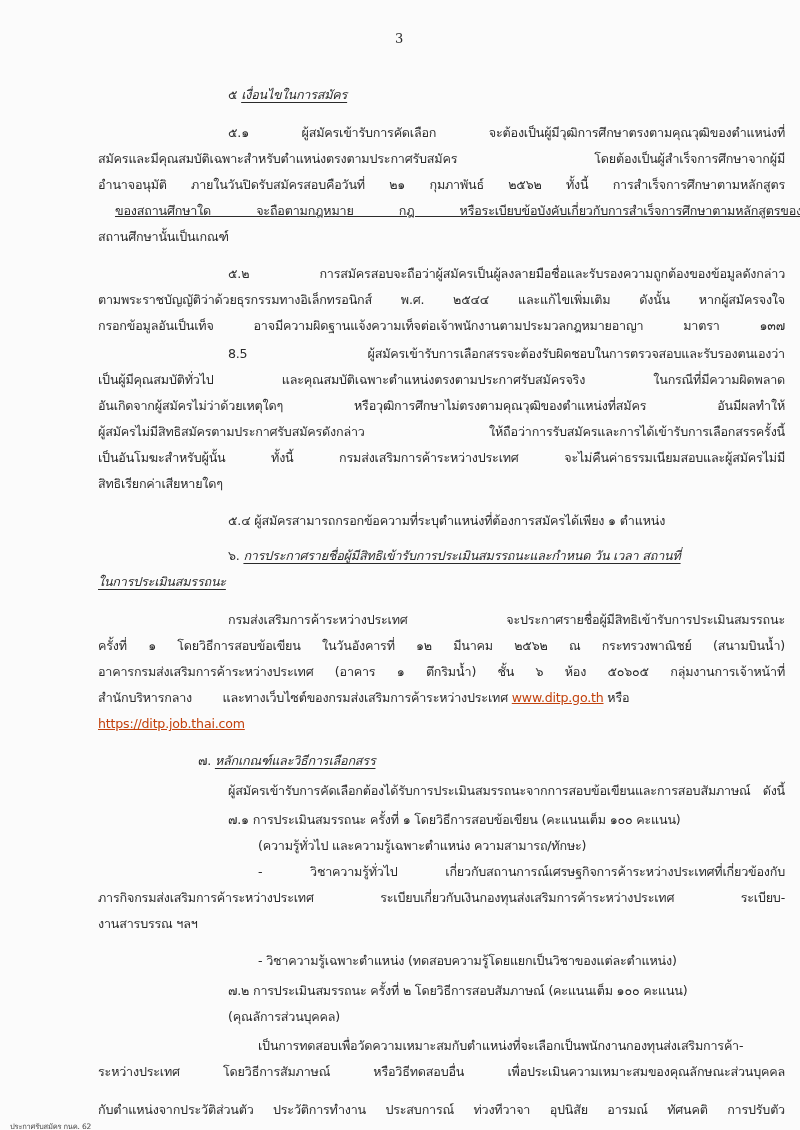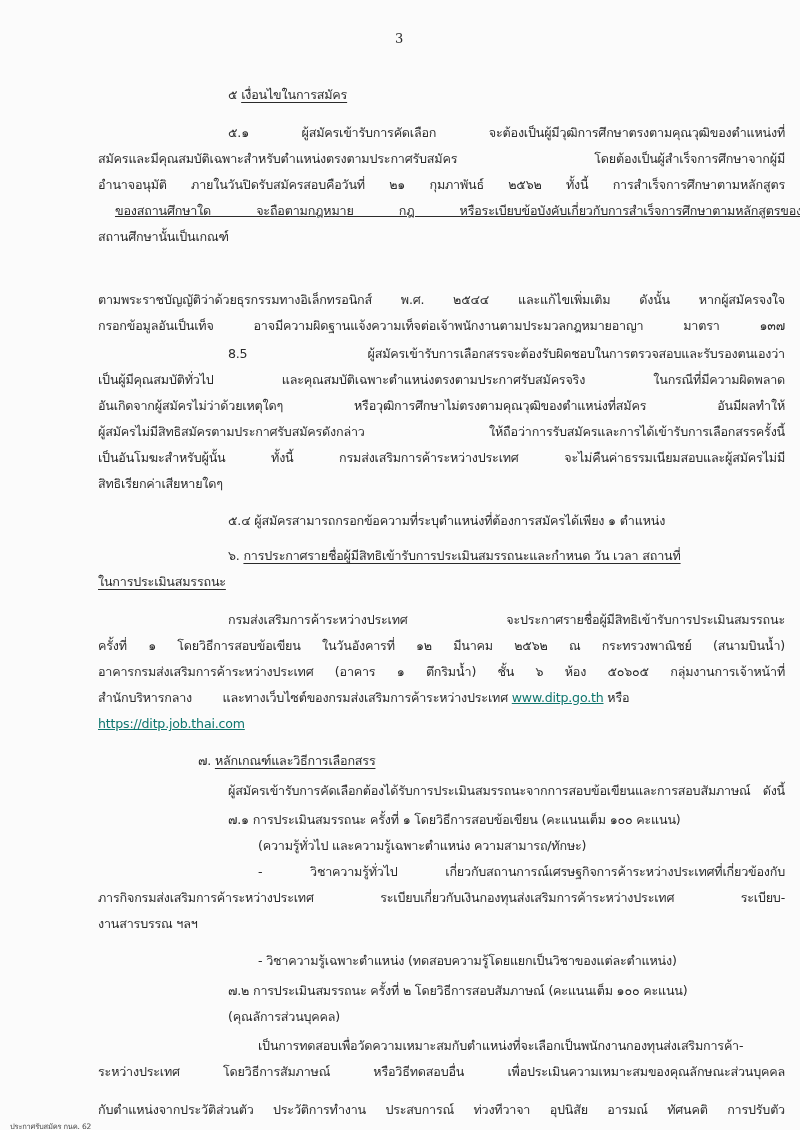--- a/index.html
+++ b/index.html
@@ -12,43 +12,44 @@
     }
     .page { position: absolute; left: 0; top: 0; width: 800px; height: 1130px; }
     .ln {
       position: absolute;
       font-size: 12.6px;
       line-height: 18px;
       white-space: nowrap;
       letter-spacing: -0.2px;
     }
     .just { text-align: justify; text-align-last: justify; }
-    .u { text-decoration: underline; text-underline-offset: 3px; }
+    .u { text-decoration: underline; text-underline-offset: 3px; font-style: italic; }
     .pn { font-family: "DejaVu Serif", serif; font-size: 13px; }
     .foot { font-size: 7.5px; color: #444; }
-    a.lnk { color: #0f766e; text-decoration: underline; }
+    a.lnk { color: #c2410c; text-decoration: underline; }
   </style>
 </head>
 <body>
 
 <div class="page">
 
   <div class="ln pn" style="left:395px; top:30px;">3</div>
 
   <div class="ln" style="left:228px; top:86px;">
     <span>๕</span>
     <span class="u">เงื่อนไขในการสมัคร</span>
   </div>
 
   <div class="ln just" style="left:228px; top:124px; width:557px;">๕.๑ ผู้สมัครเข้ารับการคัดเลือก จะต้องเป็นผู้มีวุฒิการศึกษาตรงตามคุณวุฒิของตำแหน่งที่</div>
   <div class="ln just" style="left:98px; top:150px; width:687px;">สมัครและมีคุณสมบัติเฉพาะสำหรับตำแหน่งตรงตามประกาศรับสมัคร โดยต้องเป็นผู้สำเร็จการศึกษาจากผู้มี</div>
   <div class="ln just" style="left:98px; top:176px; width:687px;">อำนาจอนุมัติ ภายในวันปิดรับสมัครสอบคือวันที่ ๒๑ กุมภาพันธ์ ๒๕๖๒ ทั้งนี้ การสำเร็จการศึกษาตามหลักสูตร</div>
   <div class="ln just" style="left:115px; top:202px; width:687px;text-decoration:underline;">ของสถานศึกษาใด จะถือตามกฎหมาย กฎ  หรือระเบียบข้อบังคับเกี่ยวกับการสำเร็จการศึกษาตามหลักสูตรของ</div>
   <div class="ln" style="left:98px; top:228px;">สถานศึกษานั้นเป็นเกณฑ์</div>
 
+  <div class="ln just" style="left:228px; top:265px; width:557px;">๕.๒ การสมัครสอบจะถือว่าผู้สมัครเป็นผู้ลงลายมือชื่อและรับรองความถูกต้องของข้อมูลดังกล่าว</div>
   <div class="ln just" style="left:98px; top:291px; width:687px;">ตามพระราชบัญญัติว่าด้วยธุรกรรมทางอิเล็กทรอนิกส์ พ.ศ. ๒๕๔๔ และแก้ไขเพิ่มเติม ดังนั้น หากผู้สมัครจงใจ</div>
   <div class="ln just" style="left:98px; top:317px; width:687px;">กรอกข้อมูลอันเป็นเท็จ อาจมีความผิดฐานแจ้งความเท็จต่อเจ้าพนักงานตามประมวลกฎหมายอาญา มาตรา ๑๓๗</div>
 
   <div class="ln just" style="left:228px; top:345px; width:557px;">8.5 ผู้สมัครเข้ารับการเลือกสรรจะต้องรับผิดชอบในการตรวจสอบและรับรองตนเองว่า</div>
   <div class="ln just" style="left:98px; top:371px; width:687px;">เป็นผู้มีคุณสมบัติทั่วไป และคุณสมบัติเฉพาะตำแหน่งตรงตามประกาศรับสมัครจริง ในกรณีที่มีความผิดพลาด</div>
   <div class="ln just" style="left:98px; top:397px; width:687px;">อันเกิดจากผู้สมัครไม่ว่าด้วยเหตุใดๆ หรือวุฒิการศึกษาไม่ตรงตามคุณวุฒิของตำแหน่งที่สมัคร อันมีผลทำให้</div>
   <div class="ln just" style="left:98px; top:423px; width:687px;">ผู้สมัครไม่มีสิทธิสมัครตามประกาศรับสมัครดังกล่าว ให้ถือว่าการรับสมัครและการได้เข้ารับการเลือกสรรครั้งนี้</div>
   <div class="ln just" style="left:98px; top:449px; width:687px;">เป็นอันโมฆะสำหรับผู้นั้น  ทั้งนี้ กรมส่งเสริมการค้าระหว่างประเทศ จะไม่คืนค่าธรรมเนียมสอบและผู้สมัครไม่มี</div>
   <div class="ln" style="left:98px; top:475px;">สิทธิเรียกค่าเสียหายใดๆ</div>
 

